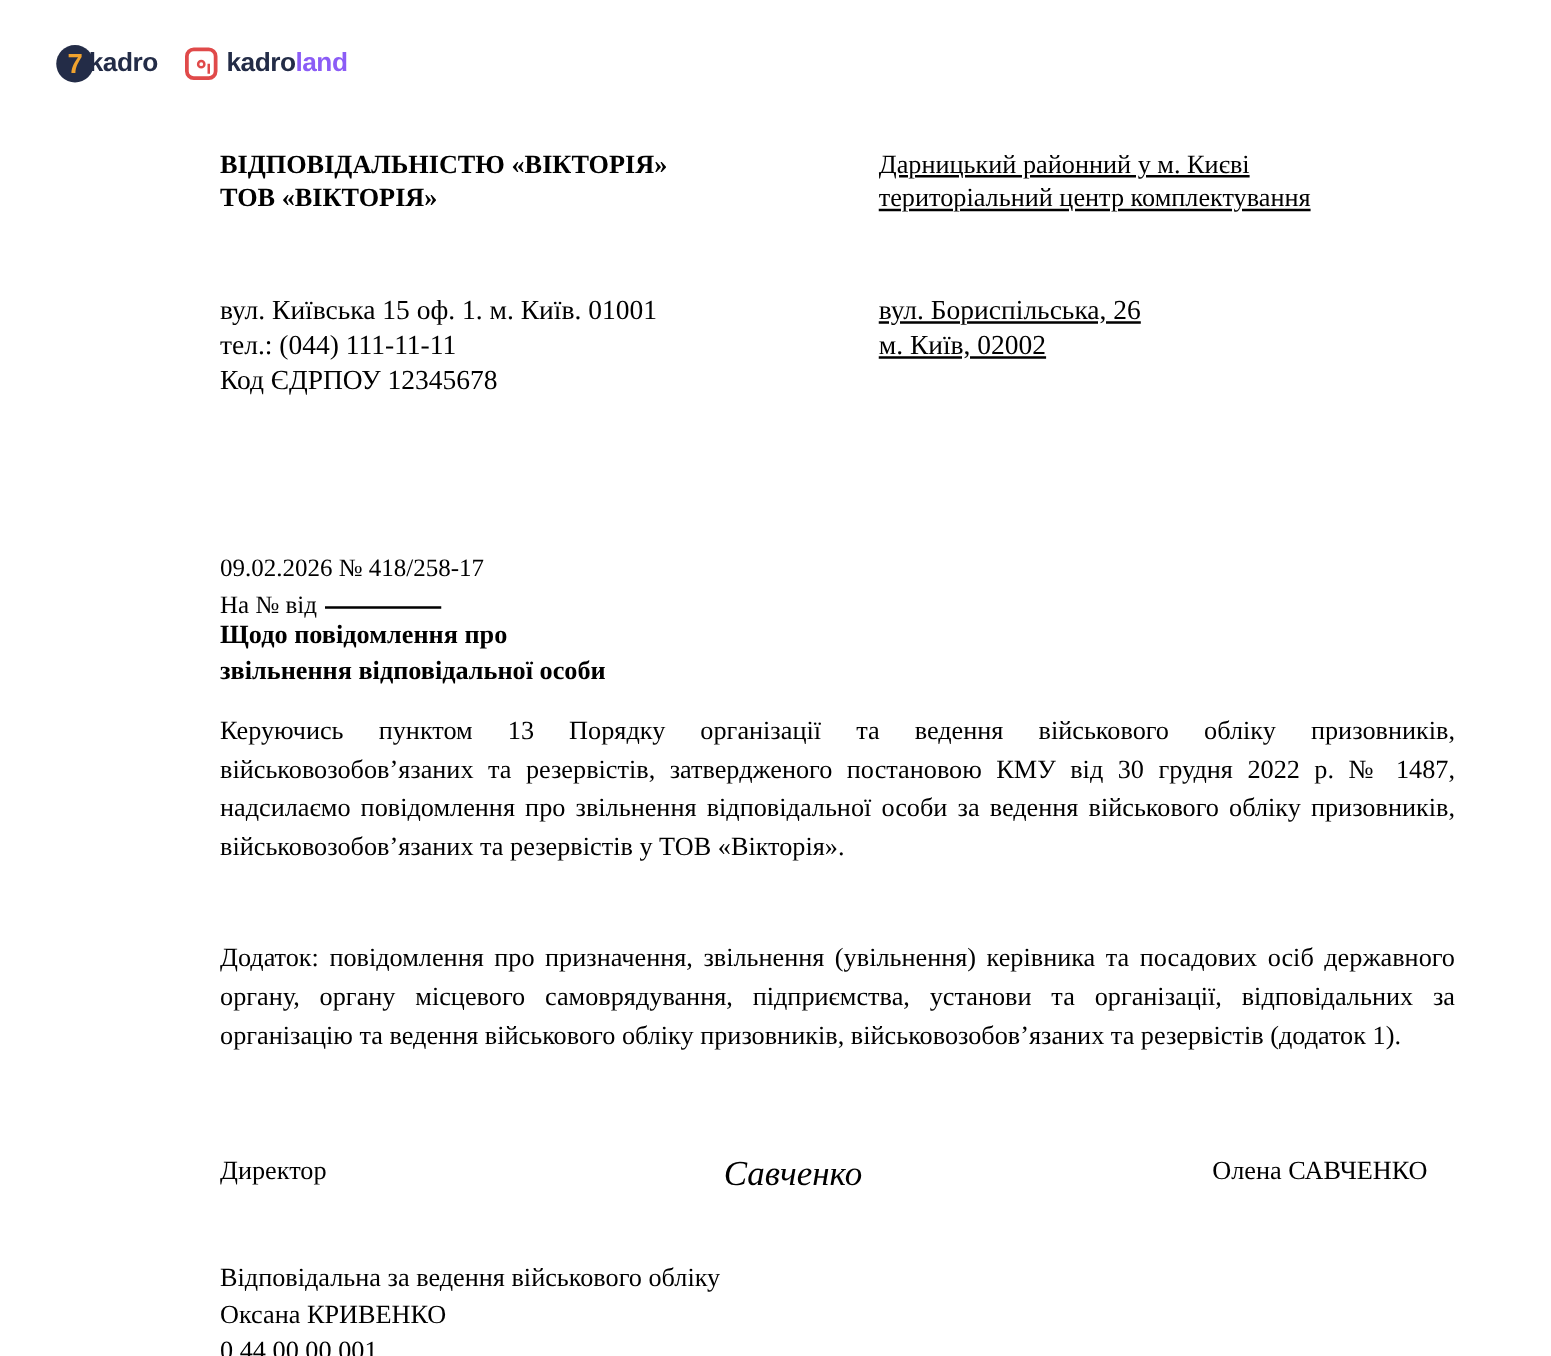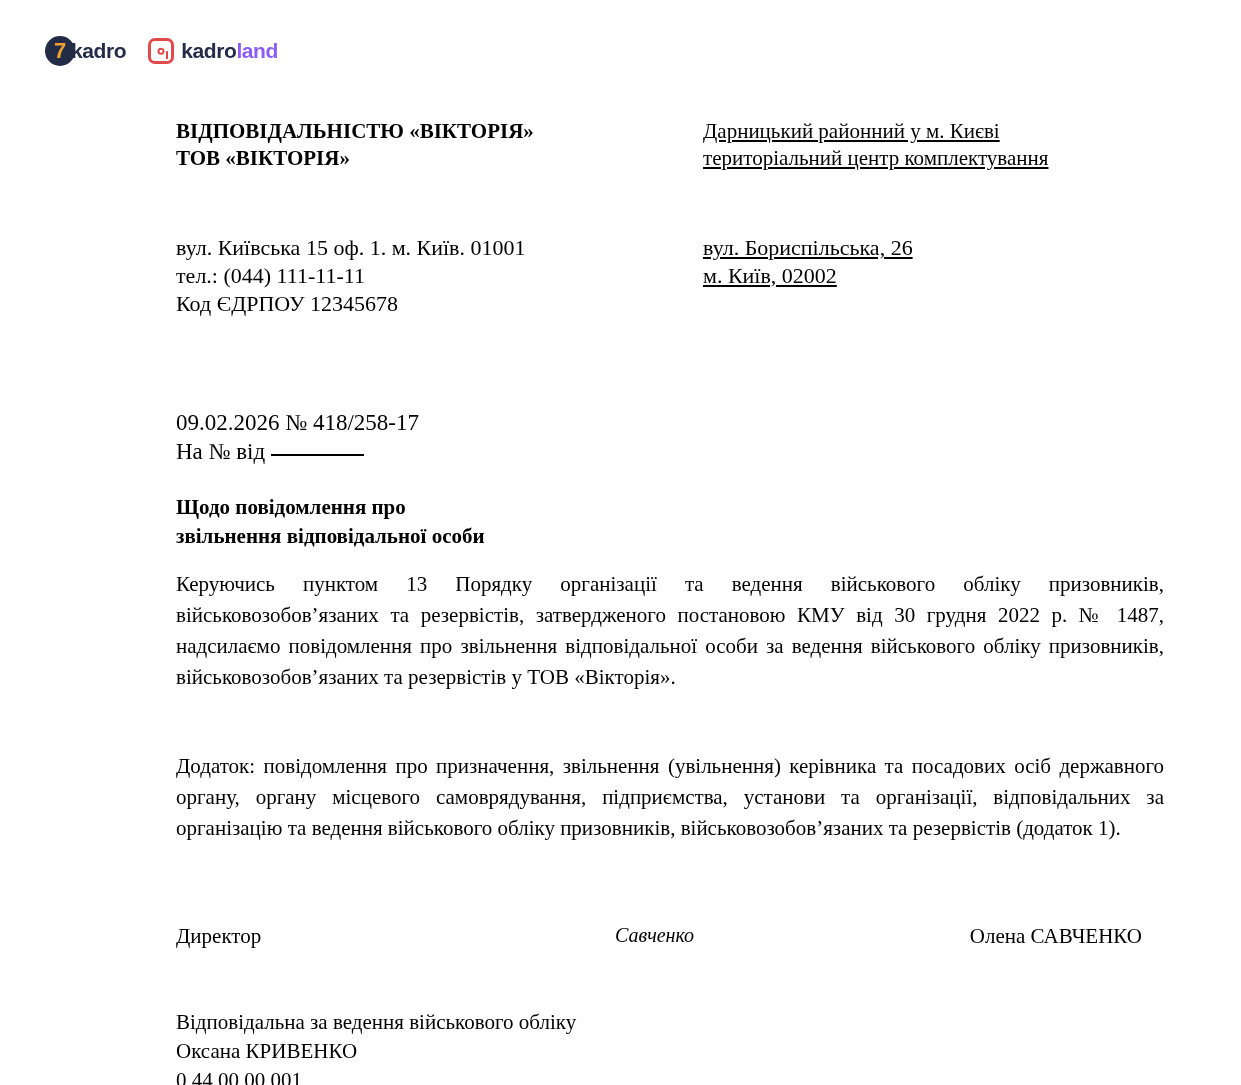--- a/index.html
+++ b/index.html
@@ -96,22 +96,23 @@
   .hdr-block.bold { font-weight: bold; }
 
   .addr-block {
     font-size: 22px;
     line-height: 28px;
   }
 
   .meta-block {
     position: absolute;
     left: 176px;
-    font-size: 23px;
+    font-size: 20px;
     line-height: 29px;
+    margin-top: 33px;
   }
   .rule {
     display: inline-block;
     width: 93px;
     border-bottom: 2px solid #000;
     margin-left: 6px;
     vertical-align: 3px;
   }
 
   .subject {
@@ -135,24 +136,24 @@
   .sign-row {
     position: absolute;
     left: 176px;
     width: 988px;
     font-size: 21px;
     height: 30px;
   }
   .sign-title { position: absolute; left: 0; top: 0; }
   .sign-hand {
     position: absolute;
-    left: 439px;
+    left: 403px;
     top: 0;
     font-style: italic;
-    font-size: 20px;
+    font-size: 28px;
   }
   .sign-name { position: absolute; right: 22px; top: 0; }
 
   .footer-block {
     position: absolute;
     left: 176px;
     font-size: 21px;
     line-height: 29px;
   }
 </style>

